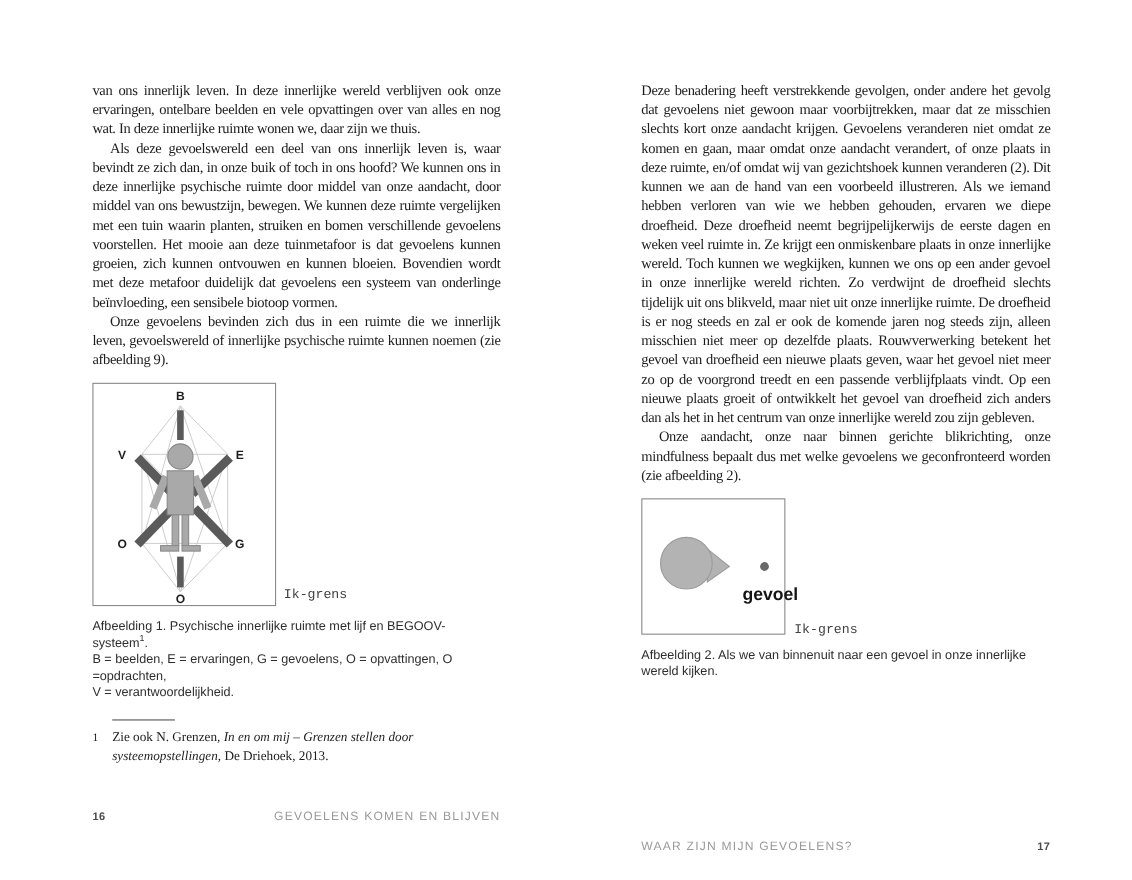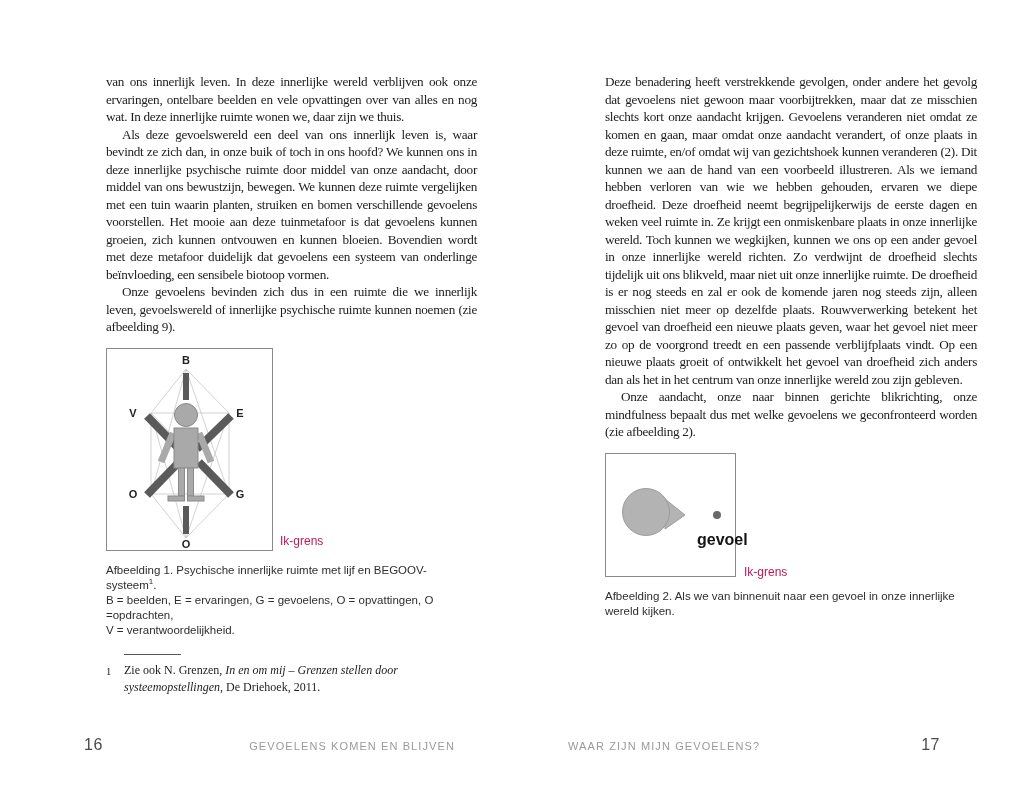--- a/index.html
+++ b/index.html
@@ -3,41 +3,41 @@
 <meta charset="utf-8">
 <style>
   html,body{margin:0;padding:0;background:#ffffff;}
   .screen{
     position:relative;
     width:1029px;height:800px;
     background:#ffffff;
     overflow:hidden;
     font-family:"Liberation Serif", serif;
   }
-  .column{position:absolute;top:73px;margin-left:22px;}
+  .column{position:absolute;top:73px;}
   .column.left{left:84px;width:371px;}
   .column.right{left:583px;width:372px;}
   .body-par{
     margin:0;
     font-family:"Liberation Serif", serif;
     font-size:13.2px;
     line-height:17.5px;
     letter-spacing:-0.3px;
     text-align:justify;
     color:var(--text,#1c1c1c);
     hyphens:none;
   }
   .body-par.indent{text-indent:16px;}
   .figure-wrap{position:relative;}
   .figure-wrap.fig1{width:167px;height:203px;margin-top:12px;}
   .figure-wrap.fig2{width:144px;height:124px;margin-top:12px;}
   .ik-grens{
     position:absolute;
-    font-family:Liberation Sans, sans-serif;
-    font-size:12px;color:#be185d;white-space:nowrap;
+    font-family:Liberation Mono, monospace;
+    font-size:12px;color:#404040;white-space:nowrap;
   }
   .fig1 .ik-grens{left:174px;bottom:3px;}
   .fig2 .ik-grens{left:139px;bottom:-2px;}
   svg{display:block;overflow:visible;}
   .fig-border{fill:none;stroke:var(--box_border,#8a8a8a);stroke-width:1;}
   .thin{stroke:var(--thin_line,#c6c6c6);stroke-width:0.8;fill:none;}
   .bar{stroke:var(--bar,#5a5a5a);}
   .person{fill:var(--person_fill,#a9a9a9);stroke:var(--person_stroke,#8a8a8a);stroke-width:1;}
   .arm{stroke:var(--person_fill,#a9a9a9);stroke-width:7;}
   .fig-letter{font-family:"Liberation Sans", sans-serif;font-size:11px;font-weight:700;fill:#1f1f1f;}
@@ -60,24 +60,24 @@
     color:var(--text,#1c1c1c);
   }
   .footnote-rule{width:57px;border-top:1px solid #555555;margin:0 0 7px 18px;}
   .footnote-body{position:relative;padding-left:18px;}
   .fn-num{position:absolute;left:0;top:1px;font-size:10.5px;}
   .footer{
     position:absolute;top:736px;
     display:flex;justify-content:space-between;align-items:baseline;
   }
   .footer.left{left:84px;width:371px;}
-  .footer.right{left:568px;width:372px;}
+  .footer.right{left:583px;width:372px;margin-top:28px;}
   .page-number{
     font-family:"Liberation Sans", sans-serif;
-    font-size:16px;font-weight:400;
+    font-size:10px;font-weight:700;
     color:var(--page_number,#4b4b4b);letter-spacing:0.5px;
   }
   .running-title{
     font-family:"Liberation Sans", sans-serif;
     font-size:11px;color:var(--footer_title,#9a9a9a);
     letter-spacing:1.1px;white-space:nowrap;
   }
 </style>
 </head>
 <body>
@@ -139,21 +139,21 @@
     <div class="caption">
       <span>Afbeelding 1. Psychische innerlijke ruimte met lijf en BEGOOV-systeem</span><sup>1</sup><span>.</span>
       <span class="cap-line">B = beelden, E = ervaringen, G = gevoelens, O = opvattingen, O =opdrachten,</span>
       <span class="cap-line">V = verantwoordelijkheid.</span>
     </div>
 
     <div class="footnote">
       <div class="footnote-rule"></div>
       <div class="footnote-body">
         <span class="fn-num">1</span>
-        <span><span>Zie ook N. Grenzen, </span><i>In en om mij – Grenzen stellen door systeemopstellingen</i><span>, De Driehoek, 2011.</span></span>
+        <span><span>Zie ook N. Grenzen, </span><i>In en om mij – Grenzen stellen door systeemopstellingen</i><span>, De Driehoek, 2013.</span></span>
       </div>
     </div>
   </div>
 
   <div class="column right">
     <p class="body-par">Deze benadering heeft verstrekkende gevolgen, onder andere het gevolg dat gevoelens niet gewoon maar voorbijtrekken, maar dat ze misschien slechts kort onze aandacht krijgen. Gevoelens veranderen niet omdat ze komen en gaan, maar omdat onze aandacht verandert, of onze plaats in deze ruimte, en/of omdat wij van gezichtshoek kunnen veranderen (2). Dit kunnen we aan de hand van een voorbeeld illustreren. Als we iemand hebben verloren van wie we hebben gehouden, ervaren we diepe droefheid. Deze droefheid neemt begrijpelijkerwijs de eerste dagen en weken veel ruimte in. Ze krijgt een onmiskenbare plaats in onze innerlijke wereld. Toch kunnen we wegkijken, kunnen we ons op een ander gevoel in onze innerlijke wereld richten. Zo verdwijnt de droefheid slechts tijdelijk uit ons blikveld, maar niet uit onze innerlijke ruimte. De droefheid is er nog steeds en zal er ook de komende jaren nog steeds zijn, alleen misschien niet meer op dezelfde plaats. Rouwverwerking betekent het gevoel van droefheid een nieuwe plaats geven, waar het gevoel niet meer zo op de voorgrond treedt en een passende verblijfplaats vindt. Op een nieuwe plaats groeit of ontwikkelt het gevoel van droefheid zich anders dan als het in het centrum van onze innerlijke wereld zou zijn gebleven.</p>
     <p class="body-par indent">Onze aandacht, onze naar binnen gerichte blikrichting, onze mindfulness bepaalt dus met welke gevoelens we geconfronteerd worden (zie afbeelding 2).</p>
 
     <div class="figure-wrap fig2">
       <svg width="131" height="124" viewBox="0 0 131 124">

